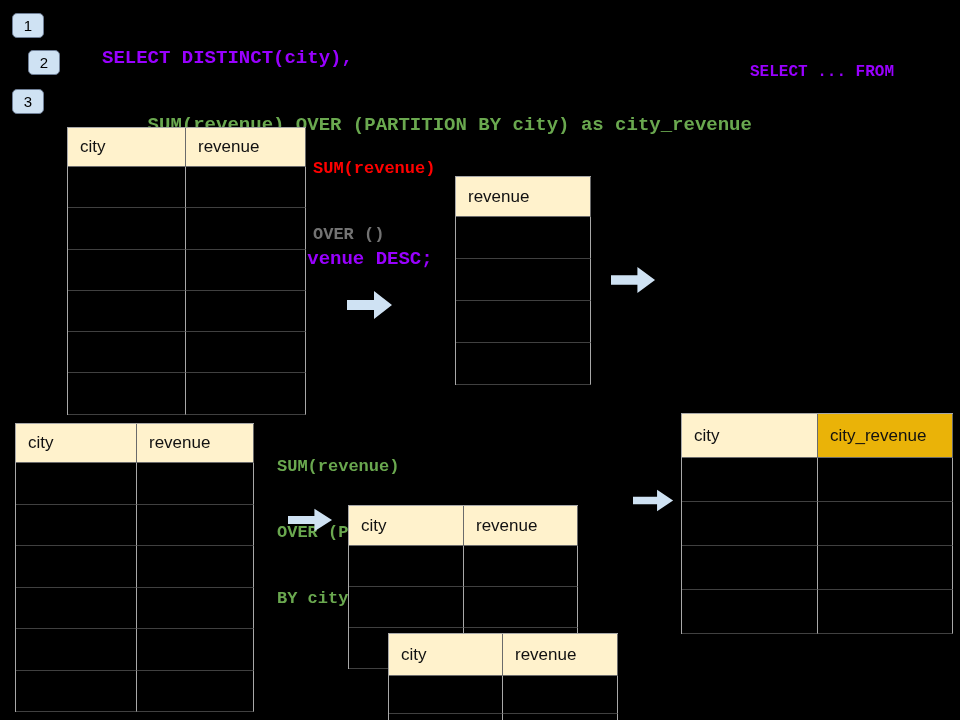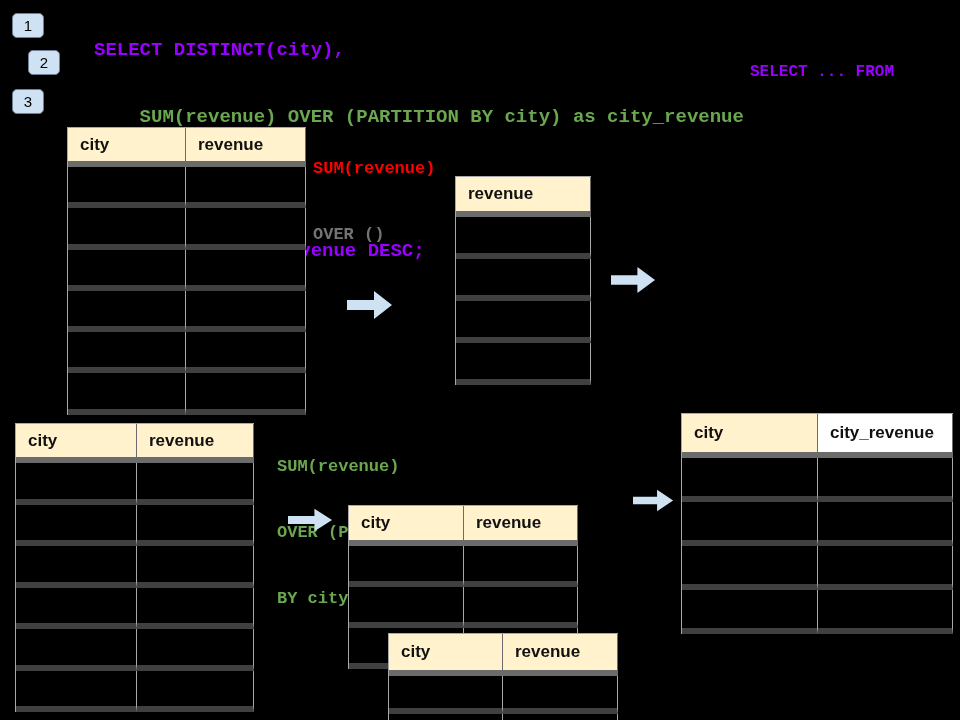--- a/index.html
+++ b/index.html
@@ -3,29 +3,29 @@
 <meta charset="utf-8">
 <style>
   html,body{margin:0;padding:0;background:#000;}
   .canvas{position:relative;width:960px;height:720px;background:#000;overflow:hidden;
           font-family:"Liberation Sans",sans-serif;}
   
   .badge{position:absolute;width:30px;height:23px;background:#cfe2f3;border:1px solid #6f7f96;
          border-radius:5px;display:flex;align-items:center;justify-content:center;
          font:15px "Liberation Sans",sans-serif;color:#000;}
   
-  .code{position:absolute;margin:8px;font:bold 19px/22.3px "Liberation Mono","DejaVu Sans Mono",monospace;
+  .code{position:absolute;margin:16px;font:bold 19px/22.3px "Liberation Mono","DejaVu Sans Mono",monospace;
         white-space:pre;}
   .lbl{position:absolute;margin:0;font:bold 17px/22px "Liberation Mono","DejaVu Sans Mono",monospace;
        white-space:pre;}
   .note{position:absolute;margin:0;font:bold 16px/21px "Liberation Mono","DejaVu Sans Mono",monospace;
         white-space:pre;}
   
   .tbl{position:absolute;display:grid;background:#000;border-left:1px solid #a8a8a8;border-top:1px solid #a8a8a8;}
-  .tbl>div{border-right:1px solid #a8a8a8;border-bottom:6px solid #404040;font-weight:bold;}
+  .tbl>div{border-right:1px solid #a8a8a8;border-bottom:1px solid #404040;}
   .hd{display:flex;align-items:center;padding-left:12px;box-sizing:border-box;
       font:17px "Liberation Sans",sans-serif;color:#111;
       border-right-color:#6b6b6b !important;border-bottom-color:#6b6b6b !important;}
   .arrow{position:absolute;}
 </style>
 </head>
 <body>
 
 <div class="canvas">
 
@@ -124,21 +124,21 @@
     <div class="cl"></div>
       <div class="cl"></div>
   </div>
 
   <svg class="arrow" style="left:633px;top:489px;" width="41" height="23" viewBox="0 0 46 30" preserveAspectRatio="none">
     <path d="M0 10 H27 V1 L45 15 L27 29 V20 H0 Z" fill="#cfe2f3"></path>
   </svg>
 
   <div class="tbl" style="left:681px;top:413px;grid-template-columns:136px 135px;grid-template-rows:44px repeat(4,44px);">
     <div class="hd" style="background: rgb(255, 242, 204);">city</div>
-    <div class="hd" style="background: #ffffff;">city_revenue</div>
+    <div class="hd" style="background: #eab308;">city_revenue</div>
     <div class="cl"></div>
       <div class="cl"></div>
     <div class="cl"></div>
       <div class="cl"></div>
     <div class="cl"></div>
       <div class="cl"></div>
     <div class="cl"></div>
       <div class="cl"></div>
   </div>
 

